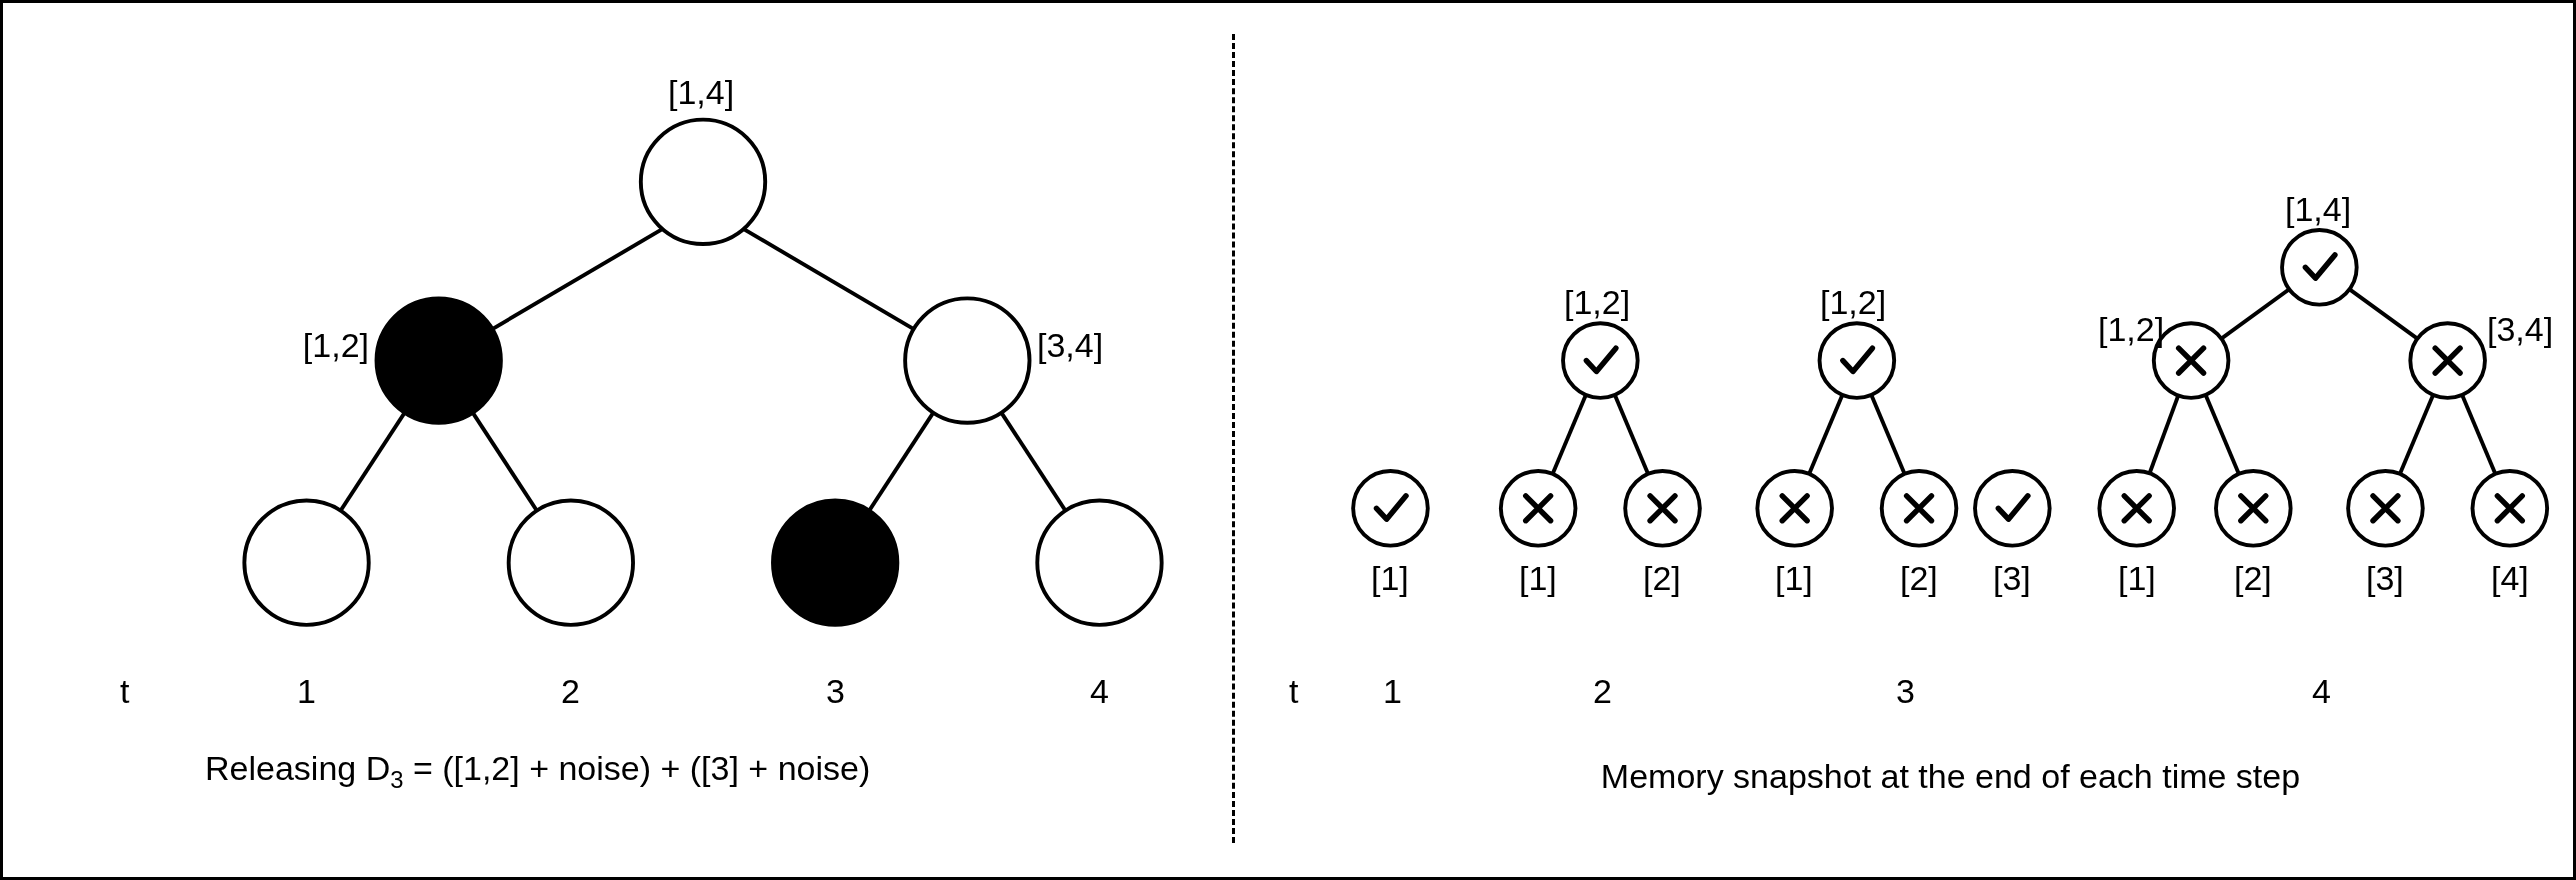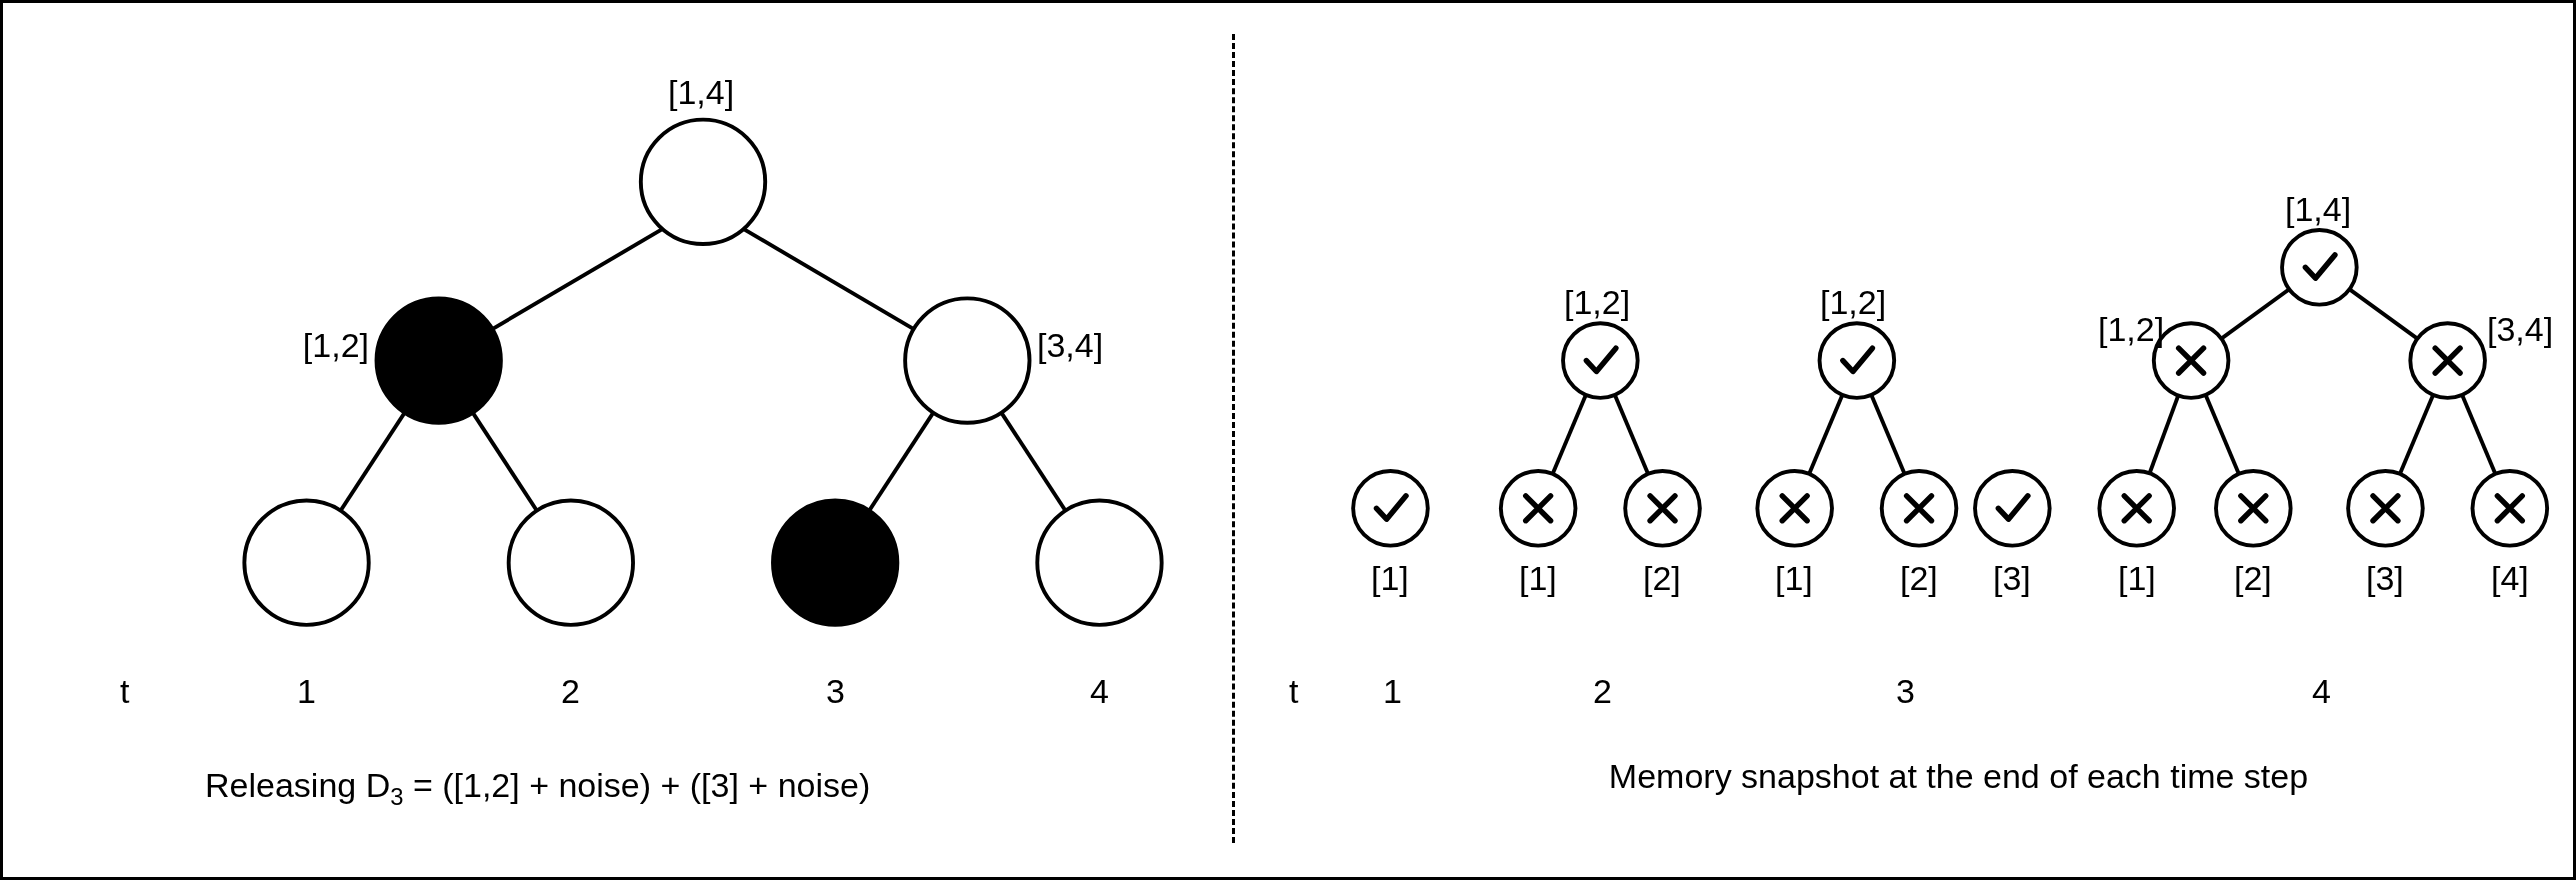--- a/index.html
+++ b/index.html
@@ -34,22 +34,22 @@
     font-size: 34px;
     color: #000;
     white-space: nowrap;
     text-align: right;
   }
   .caption {
     position: absolute;
     font-size: 34px;
     color: #000;
   }
-  .caption.left-cap { left: 202px; top: 746px; width: 933px; margin-top: 17px; }
-  .caption.right-cap { left: 257px; top: 754px; width: 933px; text-align: center; }
+  .caption.left-cap { left: 202px; top: 746px; width: 933px; }
+  .caption.right-cap { left: 249px; top: 754px; width: 933px; text-align: center; }
   .sub3 { font-size: 0.7em; vertical-align: sub; }
 </style>
 </head>
 <body>
 
 <div class="frame">
   <div class="divider"></div>
 
   <div class="panel left">
     <svg width="1229" height="880" viewBox="0 0 1580 1132">

